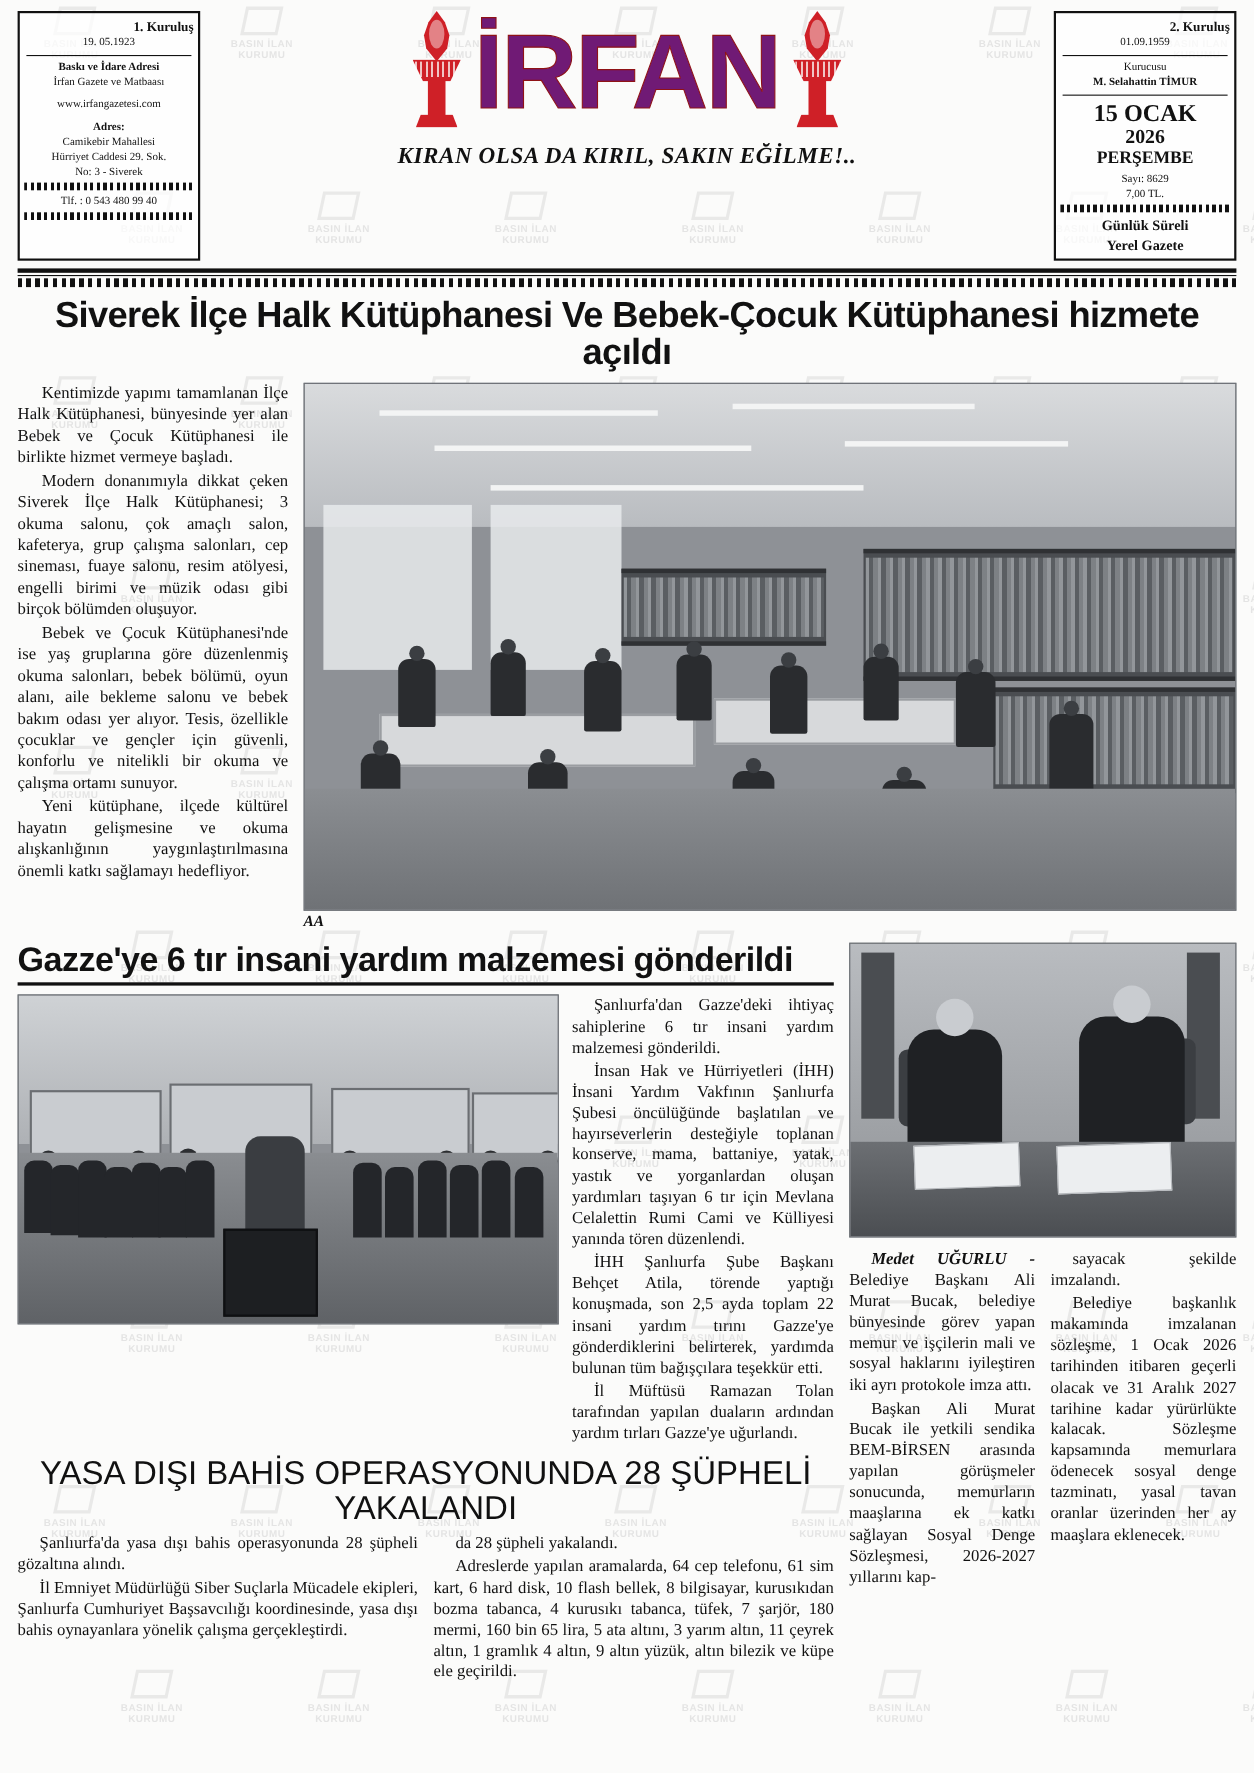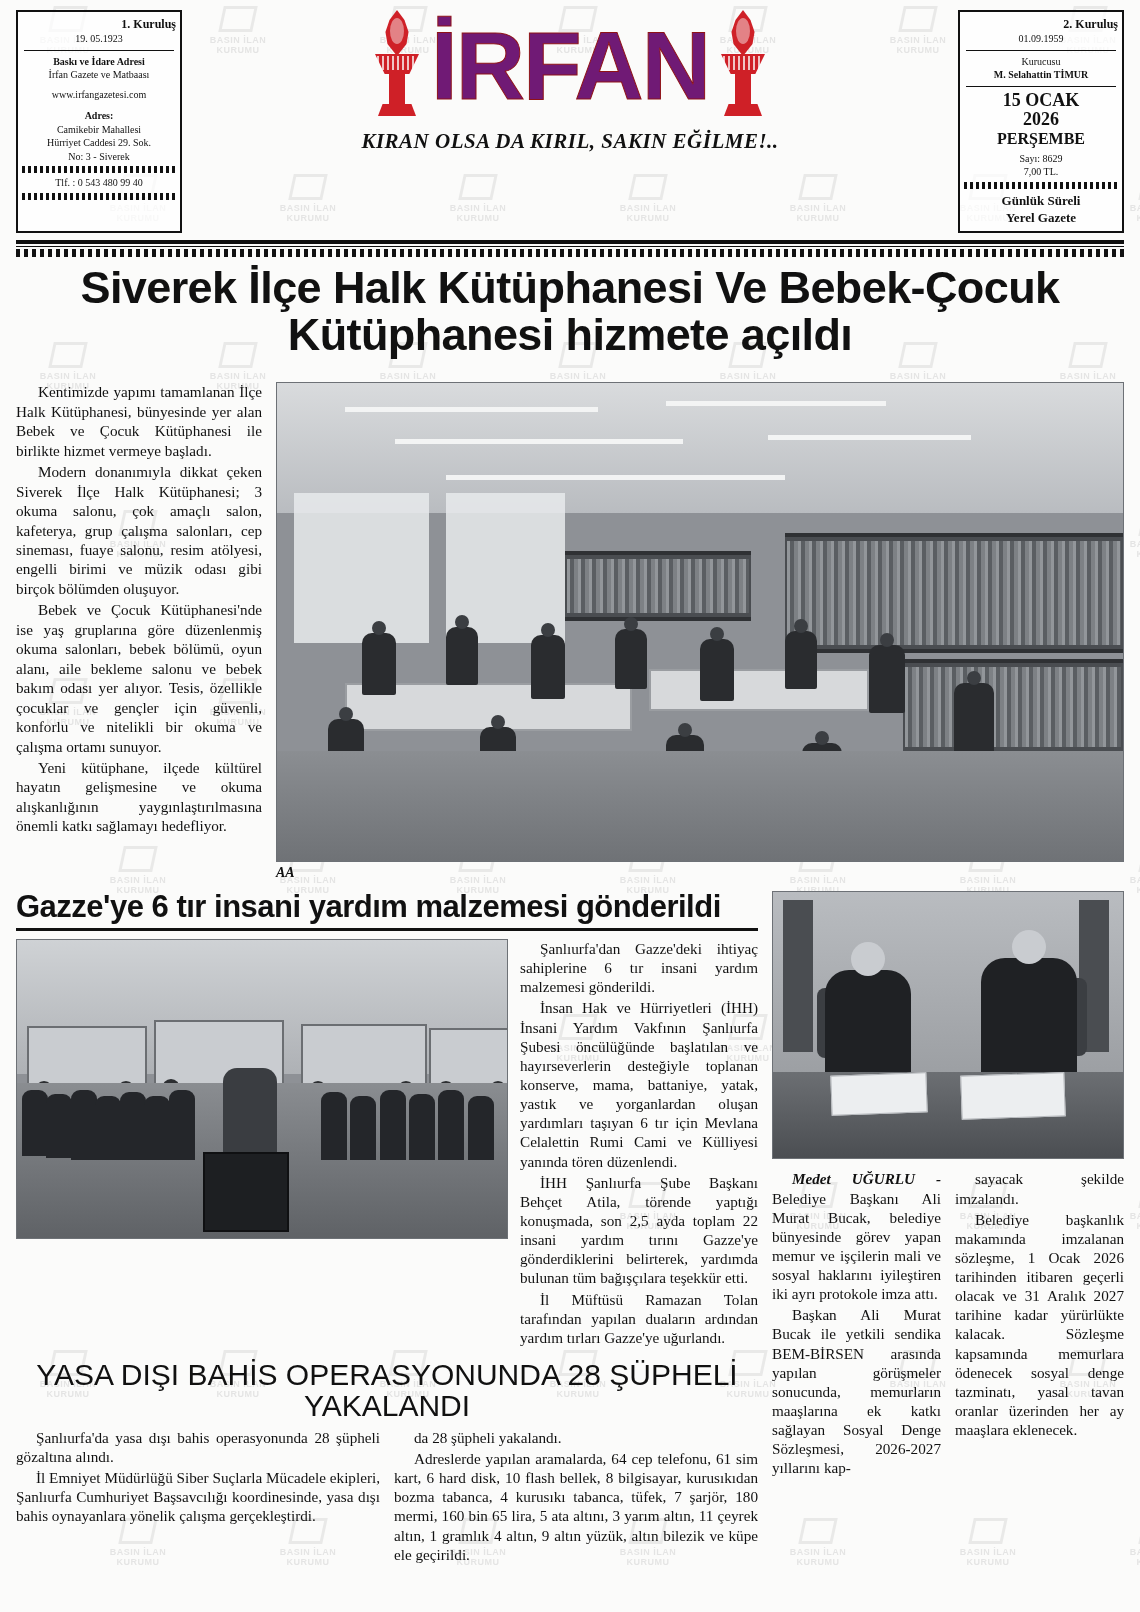--- a/index.html
+++ b/index.html
@@ -121,24 +121,24 @@
   .rule-dots {
     height: 8px;
     background: repeating-linear-gradient(90deg,#111 0 4px, transparent 4px 8px);
     margin-bottom: 6px;
   }
 
   
   h1.lead {
     font-family: "Liberation Sans", sans-serif;
     font-weight: bold;
-    font-size: 45px;
+    font-size: 33px;
     line-height: 1.04;
     text-align: center;
-    margin: 8px 0 24px;
+    margin: 8px 0 10px;
     letter-spacing: -.6px;
   }
 
   
   .lead-wrap { display: flex; gap: 14px; }
   .lead-col { width: 246px; flex: none; }
   .lead-col p {
     margin: 0 0 2px;
     text-align: justify;
     font-size: 15.2px;
@@ -405,21 +405,21 @@
       <div class="slogan">KIRAN OLSA DA KIRIL, SAKIN EĞİLME!..</div>
     </div>
 
     <div class="mh-box">
       <div class="big">2. Kuruluş</div>
       <div>01.09.1959</div>
       <hr>
       <div>Kurucusu</div>
       <div style="font-weight:bold">M. Selahattin TİMUR</div>
       <hr>
-      <div style="font-weight:bold;font-size:18px;line-height:1.1">15 OCAK</div>
+      <div style="font-weight:bold;font-size:22px;line-height:1.1">15 OCAK</div>
       <div style="font-weight:bold;font-size:18px;line-height:1.1">2026</div>
       <div style="font-weight:bold;font-size:16px;line-height:1.15">PERŞEMBE</div>
       <div style="margin-top:3px">Sayı: 8629</div>
       <div>7,00 TL.</div>
       <div class="mh-dotline"></div>
       <div style="font-weight:bold;font-size:13px">Günlük Süreli</div>
       <div style="font-weight:bold;font-size:13px">Yerel Gazete</div>
     </div>
   </div>
 

